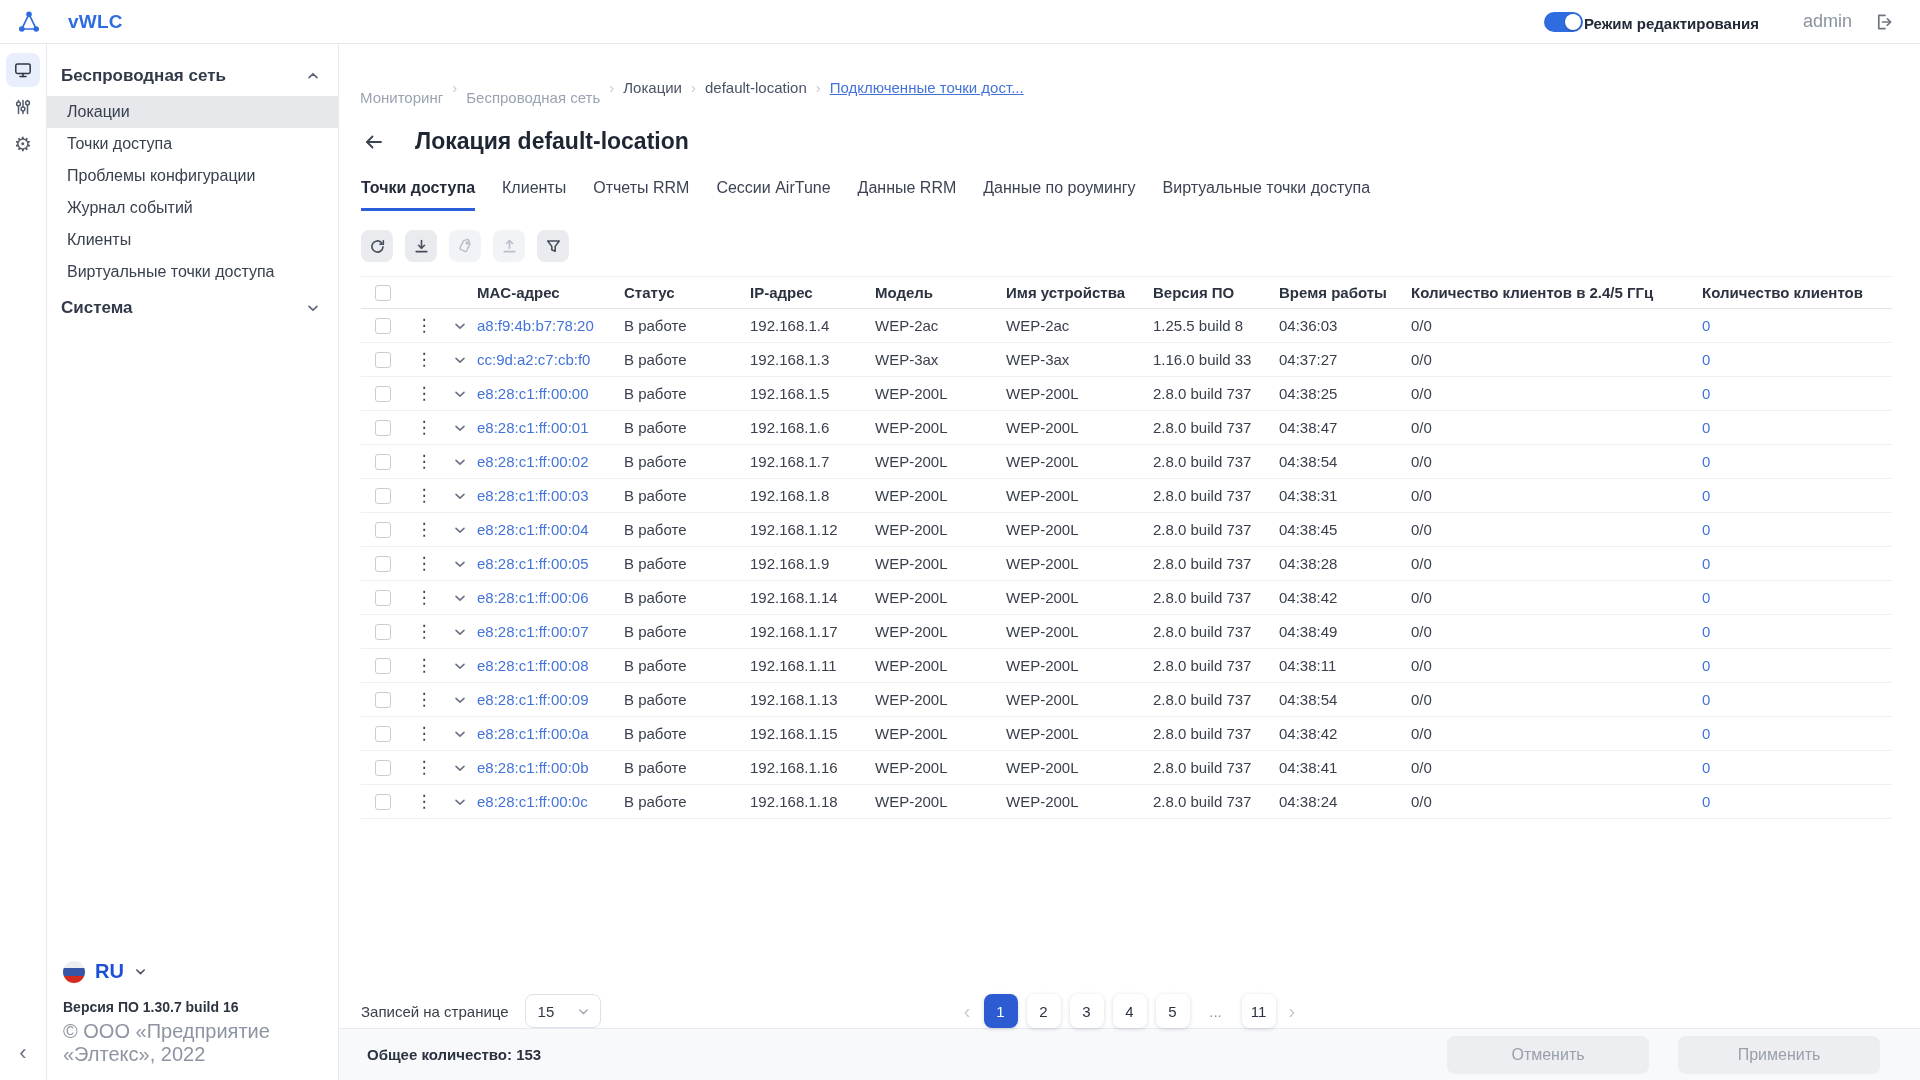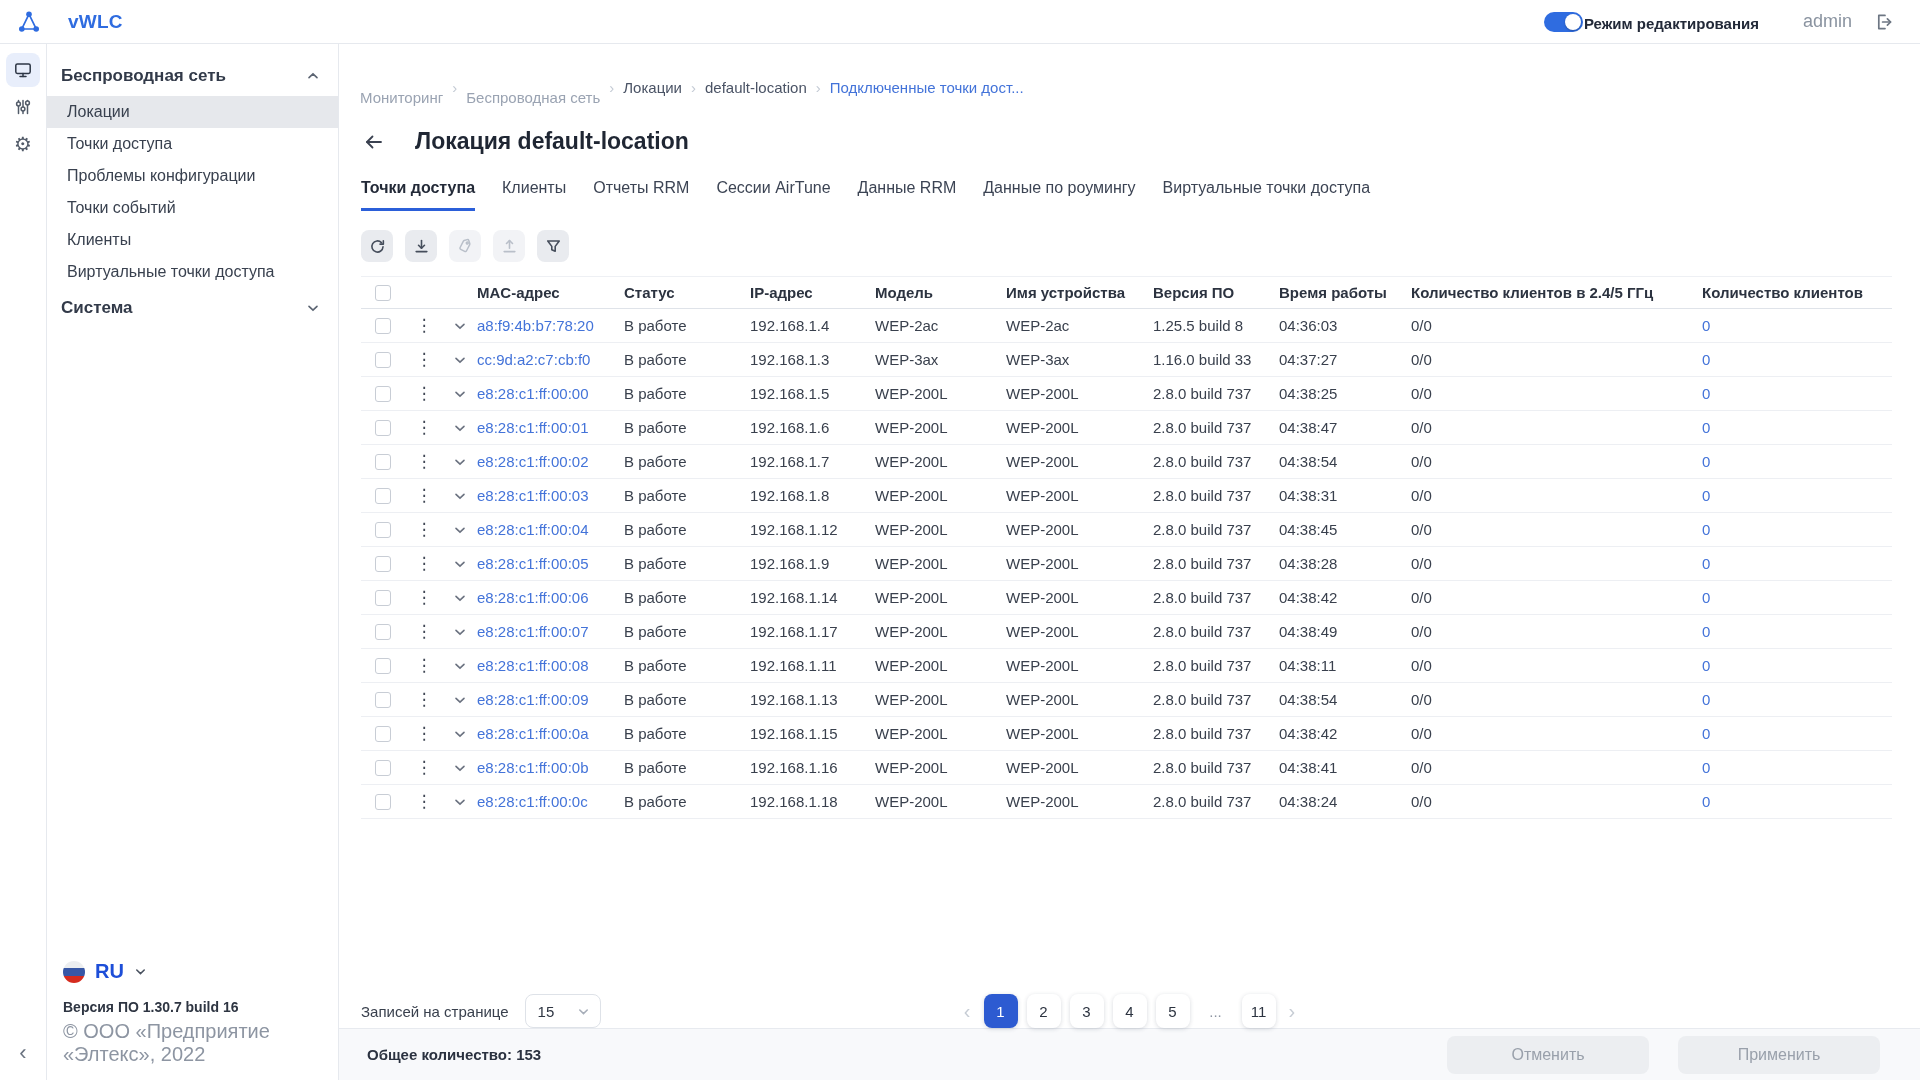--- a/index.html
+++ b/index.html
@@ -53,21 +53,21 @@
   .lang-code{font-size:20px; font-weight:bold; color:#1d4ed8;}
   .side-version{font-size:14px; font-weight:bold; color:#2e3542; margin-bottom:5px;}
   .side-copy{font-size:20px; color:#8d95a2;}
 
   
   .main{flex:1; display:flex; flex-direction:column; background:#fff; min-width:0;}
   .breadcrumb{display:flex; align-items:center; gap:9px; padding:24px 28px 0 21px; font-size:15px;}
   .crumb{cursor:pointer; white-space:nowrap;}
   .crumb-muted{color:#9aa3b2;margin-top:21px;}
   .crumb-dark{color:#4a5365;}
-  .crumb-link{color:var(--link);}
+  .crumb-link{color:var(--link);text-decoration:underline;}
   .crumb-sep{color:#c3cad4; font-size:15px;}
 
   .title-row{display:flex; align-items:center; gap:30px; padding:22px 28px 0 24px;}
   .back-arrow{color:#3a4150; cursor:pointer;}
   .page-title{font-size:23px; font-weight:bold; color:#1f2633;}
 
   .tabs{display:flex; gap:27px; padding:24px 28px 0 22px;}
   .tab{font-size:16px; color:#3c4454; padding-bottom:11px; cursor:pointer; white-space:nowrap;
     border-bottom:3px solid transparent;}
   .tab.active{color:#232a38; font-weight:bold; border-bottom-color:#2b5fd9;}
@@ -180,21 +180,21 @@
       <span class="side-chevron">
         <svg width="14" height="14" viewBox="0 0 14 14" fill="none" stroke="currentColor" stroke-width="1.6" stroke-linecap="round">
             <path d="M3 8.6 7 4.8l4 3.8"></path>
           </svg>
       </span>
     </div>
     <div id="side-items">
         <div class="side-item active">Локации</div>
         <div class="side-item">Точки доступа</div>
         <div class="side-item">Проблемы конфигурации</div>
-        <div class="side-item">Точки событий</div>
+        <div class="side-item">Журнал событий</div>
         <div class="side-item">Клиенты</div>
         <div class="side-item">Виртуальные точки доступа</div>
       </div>
     <div class="side-section-head">
       <span class="side-section-label">Система</span>
       <span class="side-chevron">
         <svg width="14" height="14" viewBox="0 0 14 14" fill="none" stroke="currentColor" stroke-width="1.6" stroke-linecap="round">
             <path d="M3 5.4 7 9.2l4-3.8"></path>
           </svg>
       </span>

